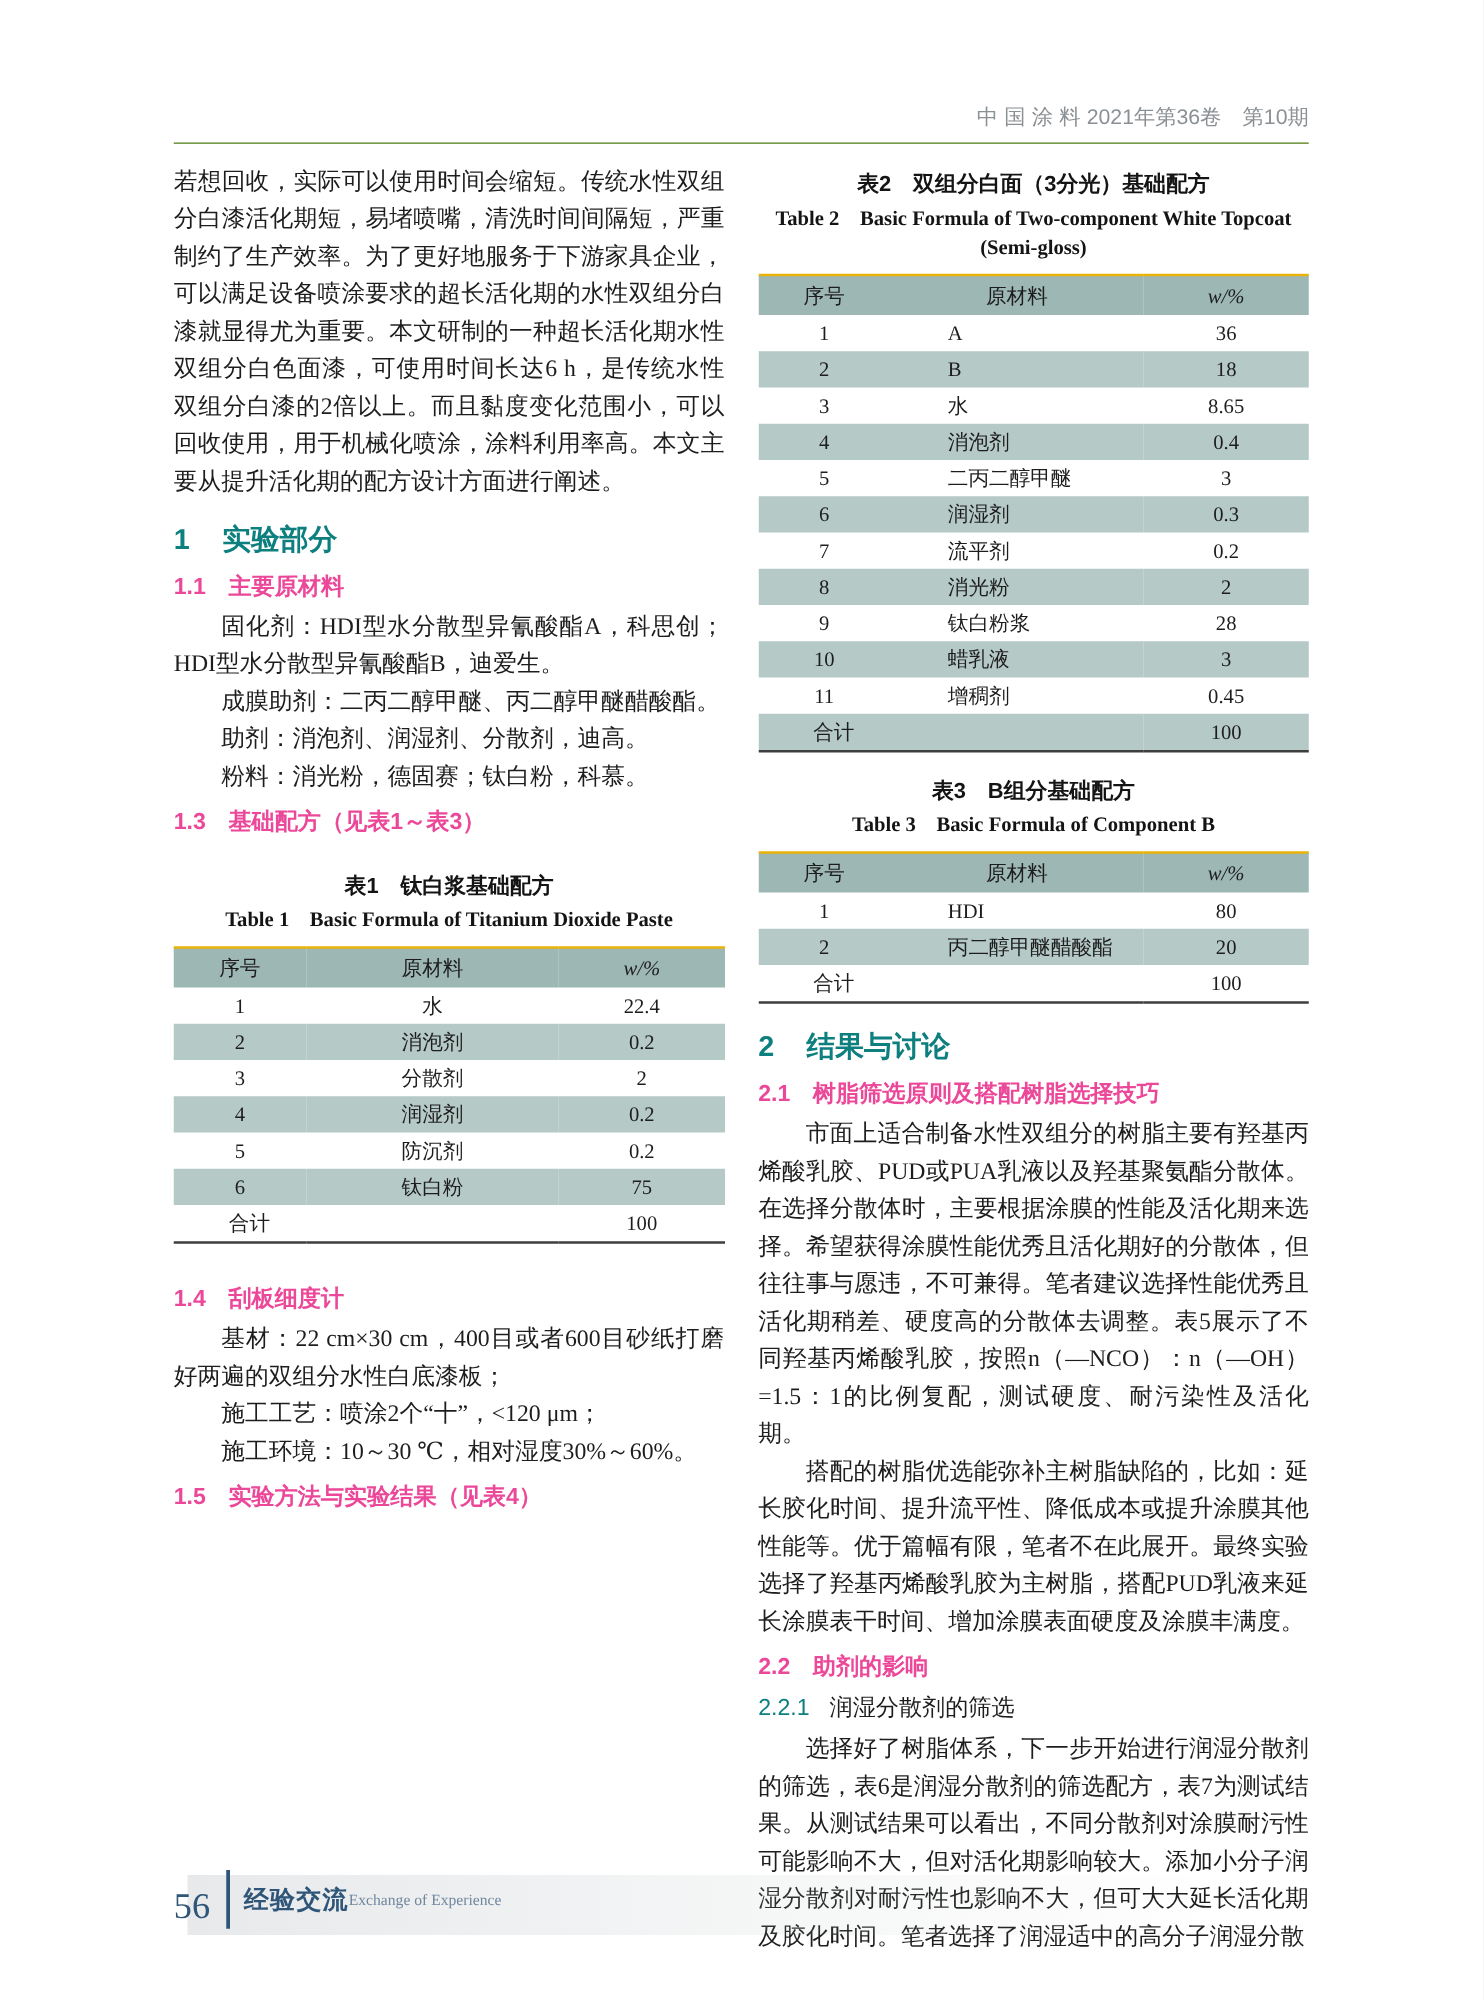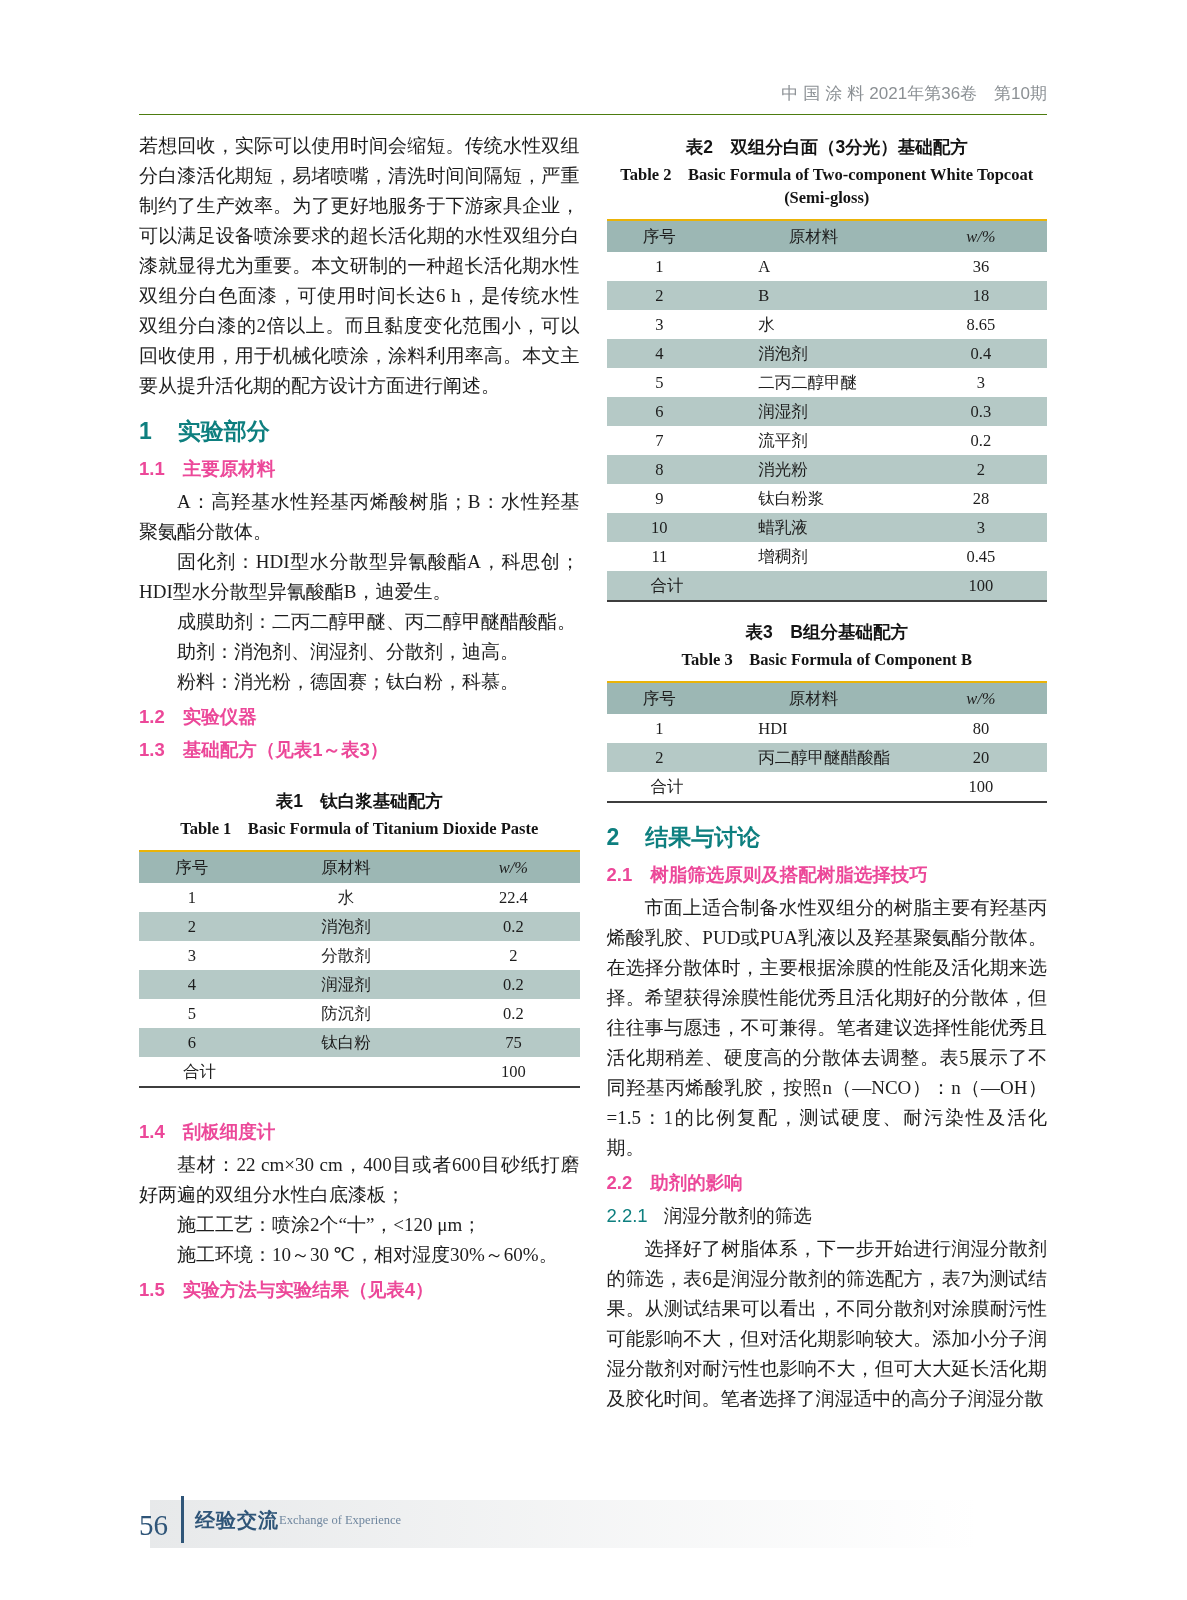--- a/index.html
+++ b/index.html
@@ -124,29 +124,25 @@
     <div class="col">
       <p class="para noindent">若想回收，实际可以使用时间会缩短。传统水性双组分白漆活化期短，易堵喷嘴，清洗时间间隔短，严重制约了生产效率。为了更好地服务于下游家具企业，可以满足设备喷涂要求的超长活化期的水性双组分白漆就显得尤为重要。本文研制的一种超长活化期水性双组分白色面漆，可使用时间长达6 h，是传统水性双组分白漆的2倍以上。而且黏度变化范围小，可以回收使用，用于机械化喷涂，涂料利用率高。本文主要从提升活化期的配方设计方面进行阐述。</p>
 
       <div class="h-main">
         <span class="hnum">1</span><span>实验部分</span>
       </div>
 
       <div class="h-sub">
         <span class="hnum">1.1</span><span>主要原材料</span>
       </div>
-      <p class="para">A：高羟基水性羟基丙烯酸树脂；B：水性羟基聚氨酯分散体。</p>
       <p class="para">固化剂：HDI型水分散型异氰酸酯A，科思创；HDI型水分散型异氰酸酯B，迪爱生。</p>
       <p class="para">成膜助剂：二丙二醇甲醚、丙二醇甲醚醋酸酯。</p>
       <p class="para">助剂：消泡剂、润湿剂、分散剂，迪高。</p>
       <p class="para">粉料：消光粉，德固赛；钛白粉，科慕。</p>
 
-      <div class="h-sub">
-        <span class="hnum">1.2</span><span>实验仪器</span>
-      </div>
 
       <div class="h-sub">
         <span class="hnum">1.3</span><span>基础配方（见表1～表3）</span>
       </div>
 
       <div class="tbl-title">
         <div class="tbl-title-cn">表1　钛白浆基础配方</div>
         <div class="tbl-title-en">Table 1　Basic Formula of Titanium Dioxide Paste</div>
       </div>
       <table class="data-table t1">
@@ -319,20 +315,21 @@
       </table>
 
       <div class="h-main" style="margin-top:18px;">
         <span class="hnum">2</span><span>结果与讨论</span>
       </div>
 
       <div class="h-sub">
         <span class="hnum">2.1</span><span>树脂筛选原则及搭配树脂选择技巧</span>
       </div>
       <p class="para">市面上适合制备水性双组分的树脂主要有羟基丙烯酸乳胶、PUD或PUA乳液以及羟基聚氨酯分散体。在选择分散体时，主要根据涂膜的性能及活化期来选择。希望获得涂膜性能优秀且活化期好的分散体，但往往事与愿违，不可兼得。笔者建议选择性能优秀且活化期稍差、硬度高的分散体去调整。表5展示了不同羟基丙烯酸乳胶，按照n（—NCO）：n（—OH）=1.5：1的比例复配，测试硬度、耐污染性及活化期。</p>
+      <p class="para">搭配的树脂优选能弥补主树脂缺陷的，比如：延长胶化时间、提升流平性、降低成本或提升涂膜其他性能等。优于篇幅有限，笔者不在此展开。最终实验选择了羟基丙烯酸乳胶为主树脂，搭配PUD乳液来延长涂膜表干时间、增加涂膜表面硬度及涂膜丰满度。</p>
 
       <div class="h-sub">
         <span class="hnum">2.2</span><span>助剂的影响</span>
       </div>
       <div class="h-sub3">
         <span class="hnum3">2.2.1</span><span class="t3t">润湿分散剂的筛选</span>
       </div>
       <p class="para">选择好了树脂体系，下一步开始进行润湿分散剂的筛选，表6是润湿分散剂的筛选配方，表7为测试结果。从测试结果可以看出，不同分散剂对涂膜耐污性可能影响不大，但对活化期影响较大。添加小分子润湿分散剂对耐污性也影响不大，但可大大延长活化期及胶化时间。笔者选择了润湿适中的高分子润湿分散</p>
     </div>
   </div>

